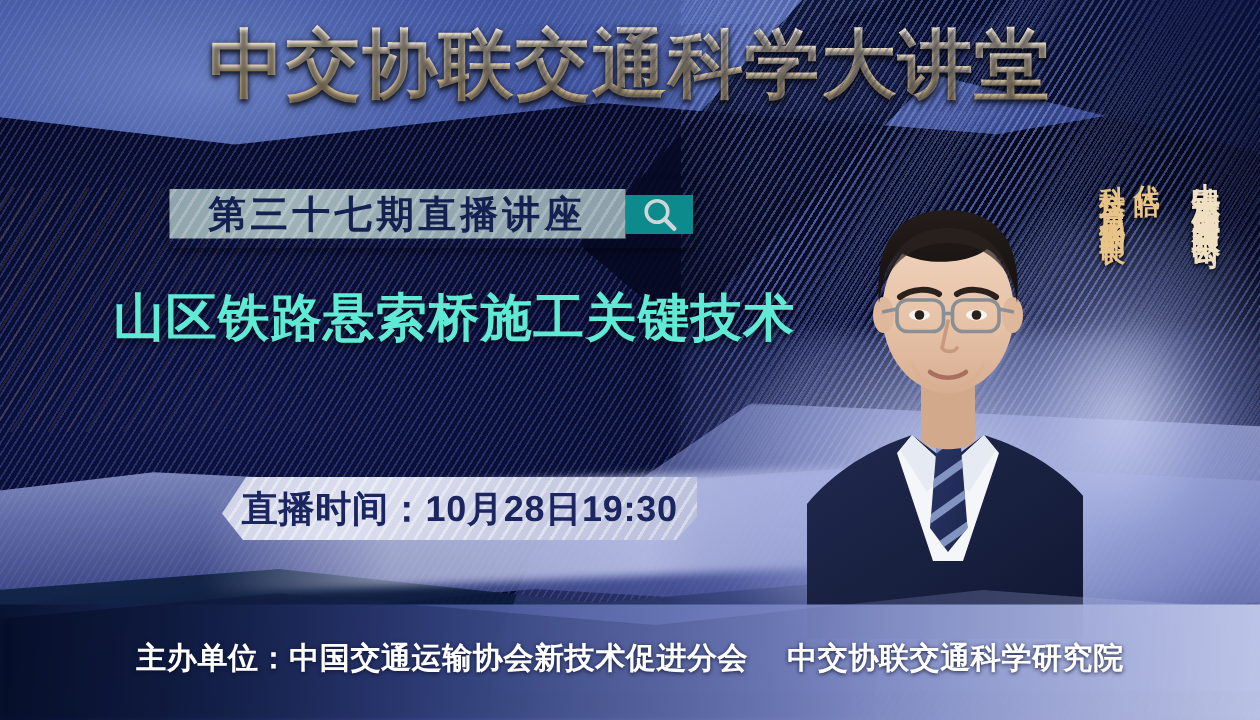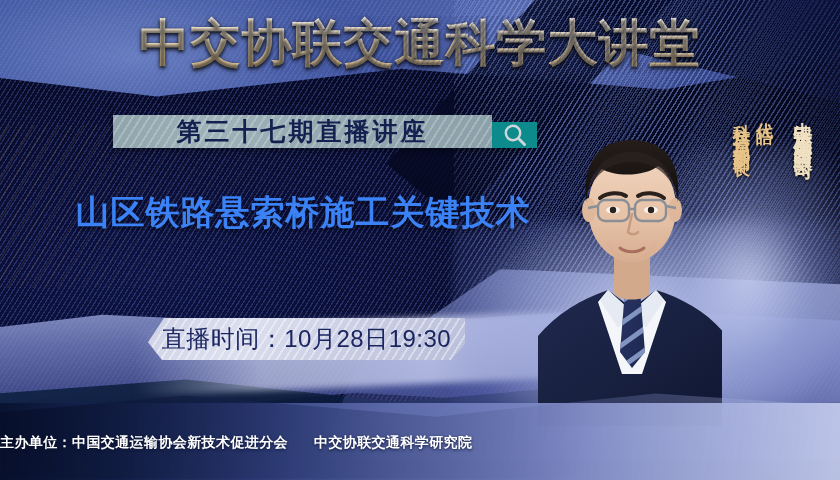--- a/index.html
+++ b/index.html
@@ -166,23 +166,23 @@
       rgba(40,50,110,0) 3px,
       rgba(40,52,118,.34) 3px,
       rgba(40,52,118,.34) 4.4px);
     -webkit-mask-image:linear-gradient(90deg, rgba(0,0,0,0) 24%, #000 58%, #000 76%, rgba(0,0,0,0) 86%);
             mask-image:linear-gradient(90deg, rgba(0,0,0,0) 24%, #000 58%, #000 76%, rgba(0,0,0,0) 86%);
     opacity:.9;
   }
 
   
   .subbar{
-    position:absolute;left:113px;top:103px;
-    width:424px;height:45px;
-    display:flex;align-items:flex-end;
+    position:absolute;left:113px;top:120px;
+    width:349px;height:45px;
+    display:flex;align-items:center;
     box-shadow:0 2px 6px rgba(0,0,0,.45);
   }
   .subbar-text{
     flex:1;position:relative;
     background:linear-gradient(110deg,#8ea3ab 0%, #9fb2b8 26%, #93a8b0 58%, #8ba0a9 100%);
     display:flex;align-items:center;justify-content:center;
   }
   .subbar-text::after{
     content:"";position:absolute;inset:0;
     background-image:repeating-linear-gradient(
@@ -205,21 +205,21 @@
     display:flex;align-items:center;justify-content:center;
   }
   .subbar-icon svg{display:block;}
 
   
   .lecture{
     position:absolute;left:48px;top:190px;width:510px;
     text-align:center;
     font-size:34px;line-height:45px;font-weight:bold;
     letter-spacing:1px;
-    color:#3b82f6;
+    color:#5eead4;
     background:linear-gradient(180deg,#e0a game 0%,#c9882f 100%);
     text-shadow:0 2px 4px rgba(0,0,0,.6);
   }
   .lecture .ln{display:block;}
 
   
   .timepill{
     position:absolute;left:148px;top:318px;
     width:317px;height:42px;
     background:linear-gradient(128deg,#cfd2e6 0%, #dcdfee 30%, #c9cde3 64%, #b9bedb 100%);
@@ -233,29 +233,29 @@
       -58deg,
       rgba(255,255,255,0) 0px,
       rgba(255,255,255,0) 5px,
       rgba(255,255,255,.4) 5px,
       rgba(255,255,255,.4) 7px);
     pointer-events:none;
     clip-path:polygon(16px 0, 100% 0, 100% 62%, calc(100% - 14px) 100%, 14px 100%, 0 58%);
   }
   .timepill-label{
     position:relative;z-index:2;
-    font-size:24px;font-weight:normal;letter-spacing:.5px;
+    font-size:24px;font-weight:bold;letter-spacing:.5px;
     color:#1b2560;white-space:nowrap;
   }
 
   
   .footer-text{
     position:absolute;left:0;right:0;bottom:28px;
-    text-align:left;
-    font-size:14px;font-weight:bold;letter-spacing:.4px;
+    text-align:center;
+    font-size:20px;font-weight:bold;letter-spacing:.4px;
     color:#ffffff;
     text-shadow:0 1px 3px rgba(10,16,44,.9);
     white-space:nowrap;
   }
   .footer-gap{display:inline-block;width:26px;}
 
   
   .portrait{
     position:absolute;left:538px;top:96px;width:184px;height:330px;
     overflow:hidden;

